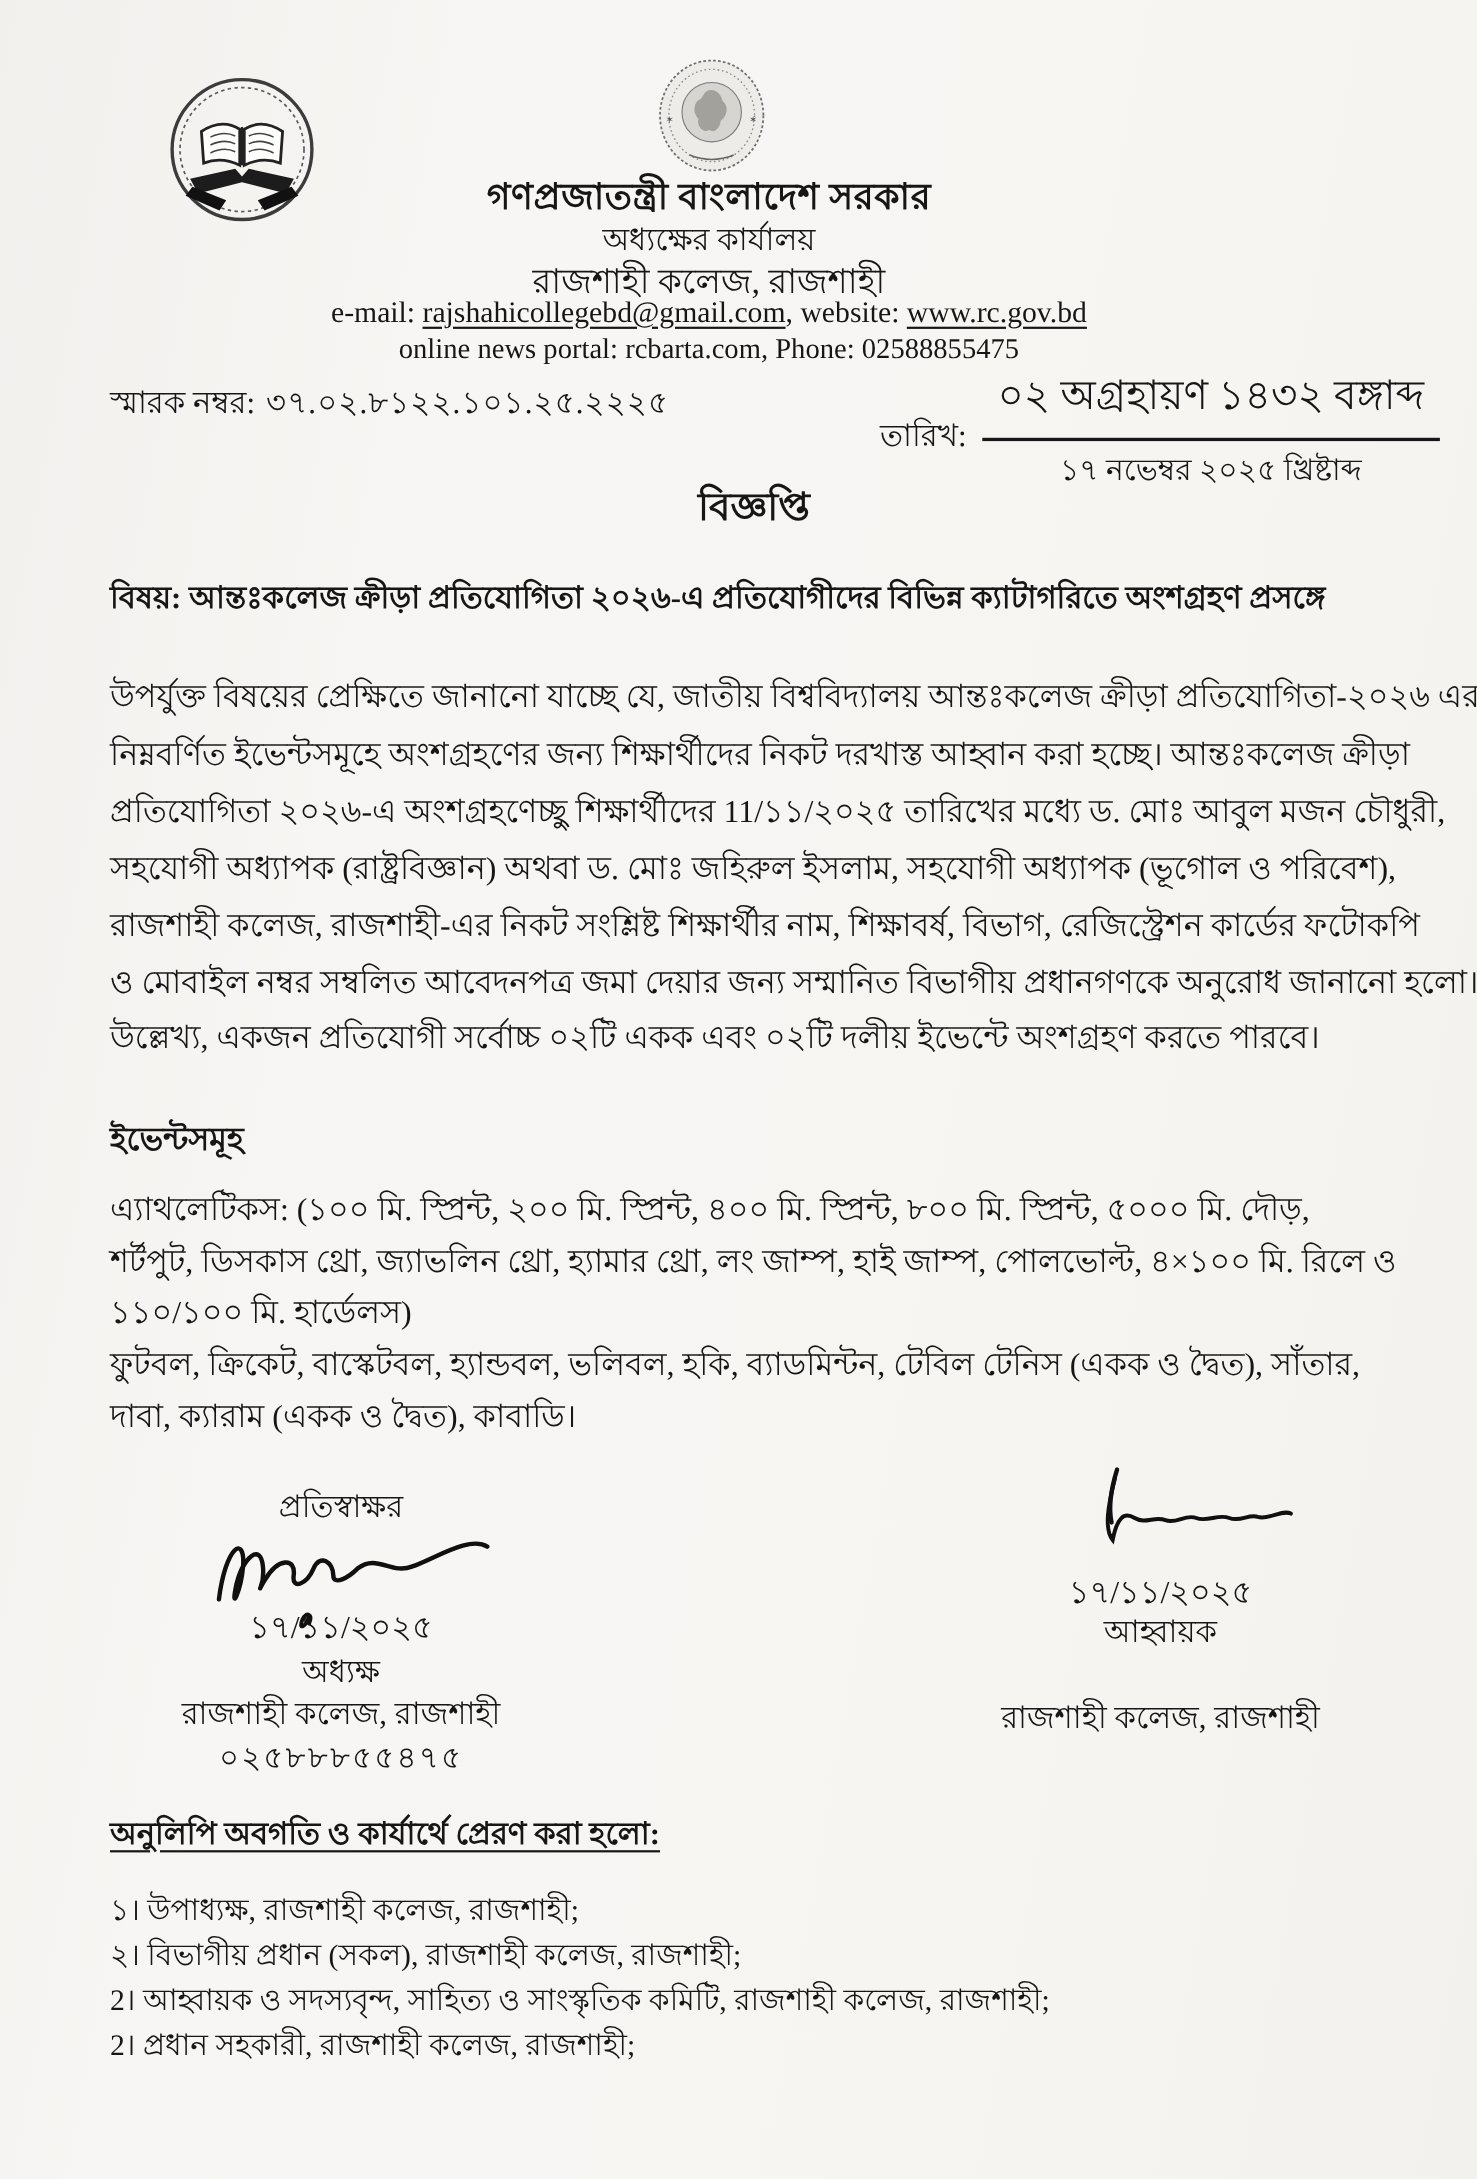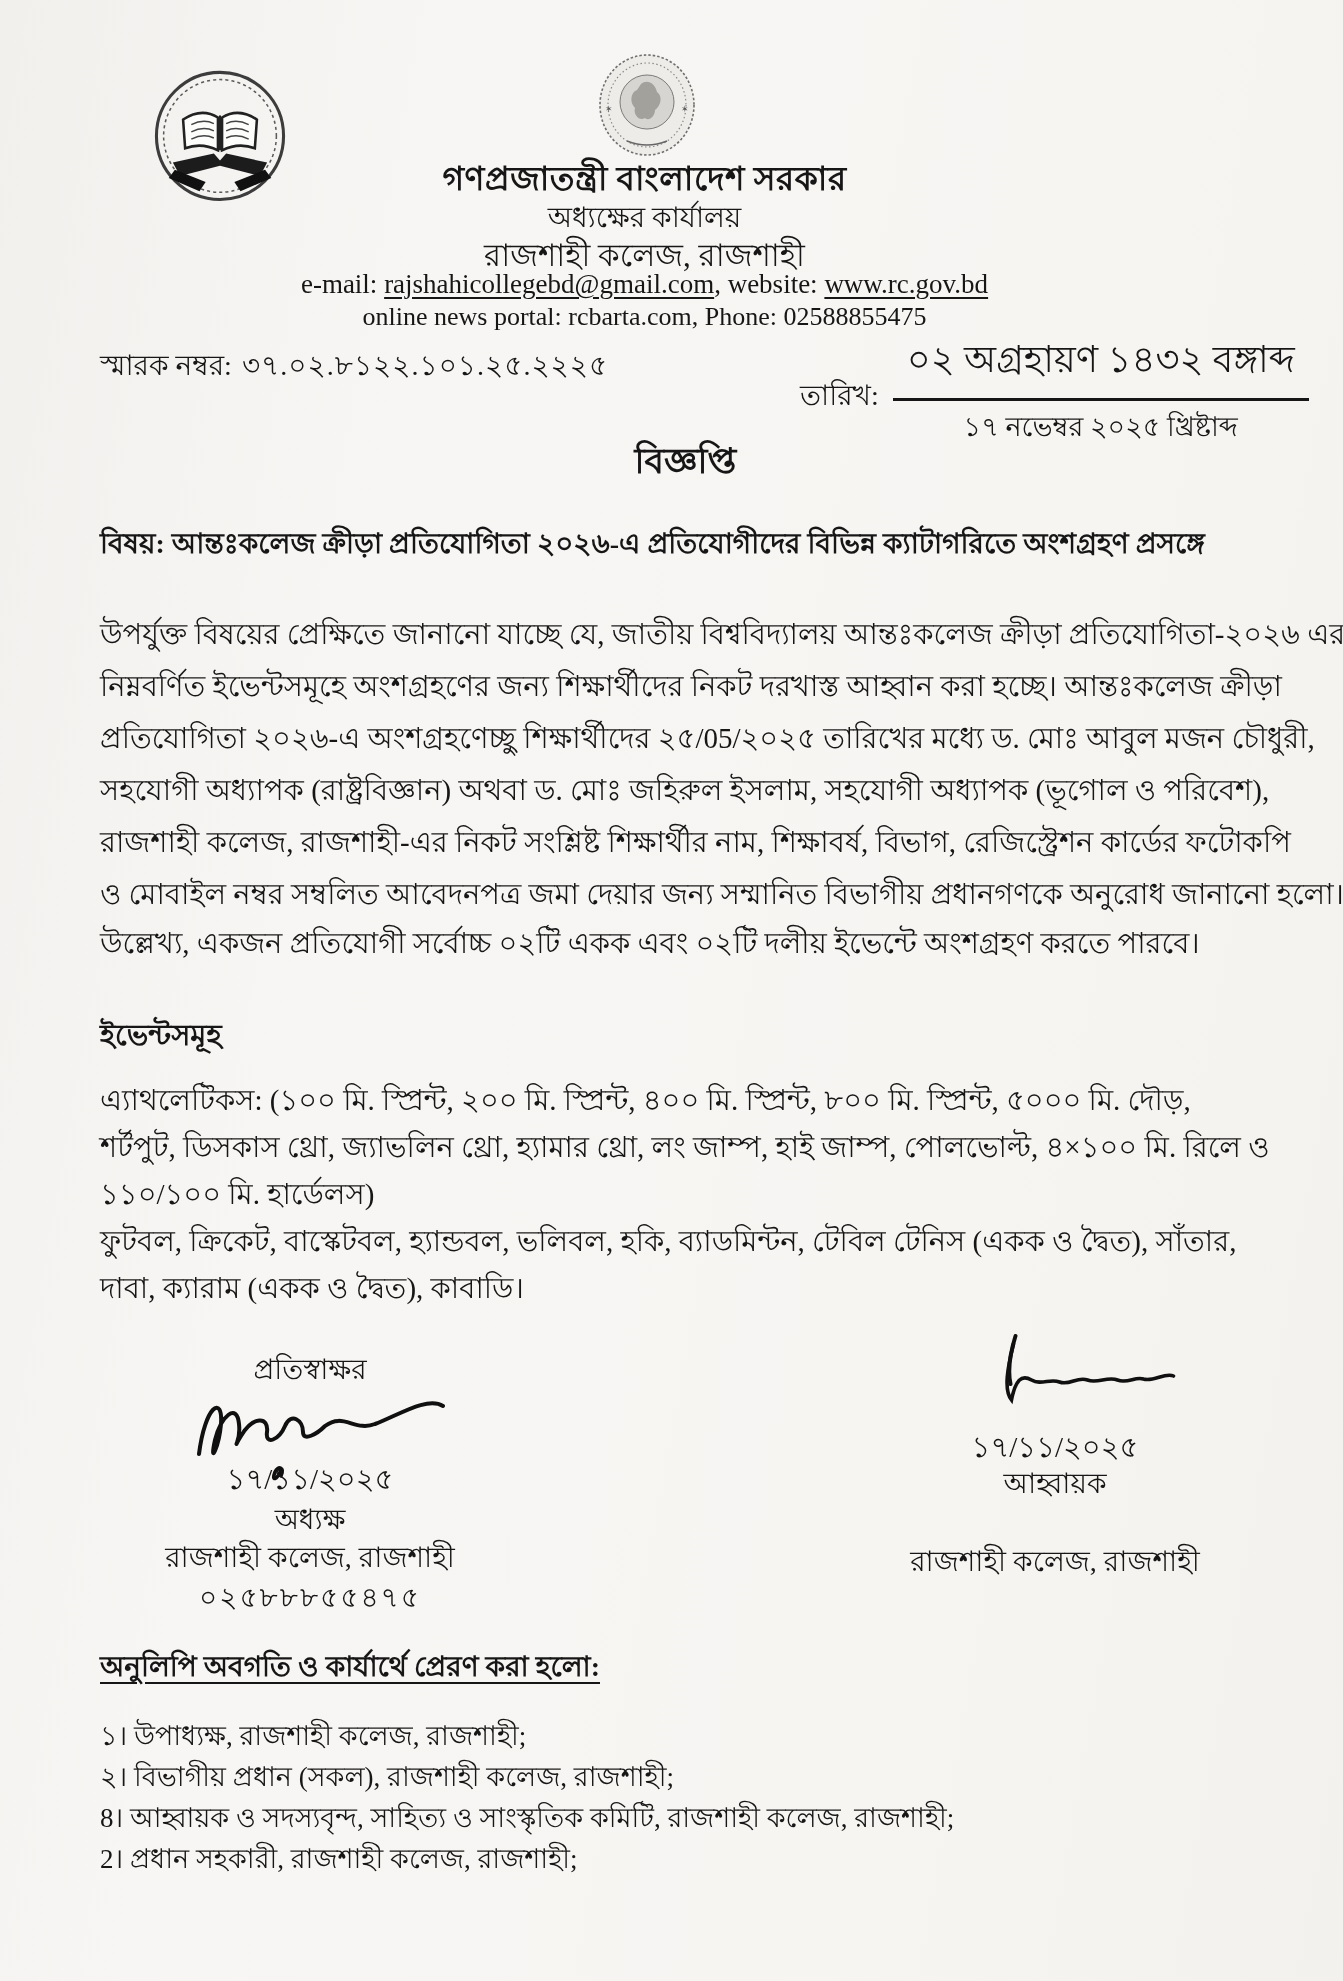--- a/index.html
+++ b/index.html
@@ -87,21 +87,21 @@
     </span>
   </div>
 
   <div class="abs center-band notice-title" style="left:14px;">বিজ্ঞপ্তি</div>
 
   <div class="abs subject-line">বিষয়: আন্তঃকলেজ ক্রীড়া প্রতিযোগিতা ২০২৬-এ প্রতিযোগীদের বিভিন্ন ক্যাটাগরিতে অংশগ্রহণ প্রসঙ্গে</div>
 
   <div class="abs body-block">
     <div class="ln">উপর্যুক্ত বিষয়ের প্রেক্ষিতে জানানো যাচ্ছে যে, জাতীয় বিশ্ববিদ্যালয় আন্তঃকলেজ ক্রীড়া প্রতিযোগিতা-২০২৬ এর</div>
     <div class="ln">নিম্নবর্ণিত ইভেন্টসমূহে অংশগ্রহণের জন্য শিক্ষার্থীদের নিকট দরখাস্ত আহ্বান করা হচ্ছে। আন্তঃকলেজ ক্রীড়া</div>
-    <div class="ln">প্রতিযোগিতা ২০২৬-এ অংশগ্রহণেচ্ছু শিক্ষার্থীদের ২৫/05/২০২৫ তারিখের মধ্যে ড. মোঃ আবুল মজন চৌধুরী,</div>
+    <div class="ln">প্রতিযোগিতা ২০২৬-এ অংশগ্রহণেচ্ছু শিক্ষার্থীদের 11/১১/২০২৫ তারিখের মধ্যে ড. মোঃ আবুল মজন চৌধুরী,</div>
     <div class="ln">সহযোগী অধ্যাপক (রাষ্ট্রবিজ্ঞান) অথবা ড. মোঃ জহিরুল ইসলাম, সহযোগী অধ্যাপক (ভূগোল ও পরিবেশ),</div>
     <div class="ln">রাজশাহী কলেজ, রাজশাহী-এর নিকট সংশ্লিষ্ট শিক্ষার্থীর নাম, শিক্ষাবর্ষ, বিভাগ, রেজিস্ট্রেশন কার্ডের ফটোকপি</div>
     <div class="ln">ও মোবাইল নম্বর সম্বলিত আবেদনপত্র জমা দেয়ার জন্য সম্মানিত বিভাগীয় প্রধানগণকে অনুরোধ জানানো হলো।</div>
   </div>
 
   <div class="abs note-line">উল্লেখ্য, একজন প্রতিযোগী সর্বোচ্চ ০২টি একক এবং ০২টি দলীয় ইভেন্টে অংশগ্রহণ করতে পারবে।</div>
 
   <div class="abs events-block">
     <div class="events-heading">ইভেন্টসমূহ</div>
     <div class="ln">এ্যাথলেটিকস: (১০০ মি. স্প্রিন্ট, ২০০ মি. স্প্রিন্ট, ৪০০ মি. স্প্রিন্ট, ৮০০ মি. স্প্রিন্ট, ৫০০০ মি. দৌড়,</div>
@@ -130,17 +130,17 @@
     </svg>
     <div class="sig-item" style="top:92px;font-size:29px;">১৭/১১/২০২৫</div>
     <div class="sig-item" style="top:130px;">আহ্বায়ক</div>
     <div class="sig-item" style="top:208px;">রাজশাহী কলেজ, রাজশাহী</div>
   </div>
 
   <div class="abs copies-block">
     <div class="copies-heading">অনুলিপি অবগতি ও কার্যার্থে প্রেরণ করা হলো:</div>
     <div class="copies-item">১। উপাধ্যক্ষ, রাজশাহী কলেজ, রাজশাহী;</div>
     <div class="copies-item">২। বিভাগীয় প্রধান (সকল), রাজশাহী কলেজ, রাজশাহী;</div>
-    <div class="copies-item">8। আহ্বায়ক ও সদস্যবৃন্দ, সাহিত্য ও সাংস্কৃতিক কমিটি, রাজশাহী কলেজ, রাজশাহী;</div>
+    <div class="copies-item">2। আহ্বায়ক ও সদস্যবৃন্দ, সাহিত্য ও সাংস্কৃতিক কমিটি, রাজশাহী কলেজ, রাজশাহী;</div>
     <div class="copies-item">2। প্রধান সহকারী, রাজশাহী কলেজ, রাজশাহী;</div>
   </div>
 
 </div>
 
 </body></html>

